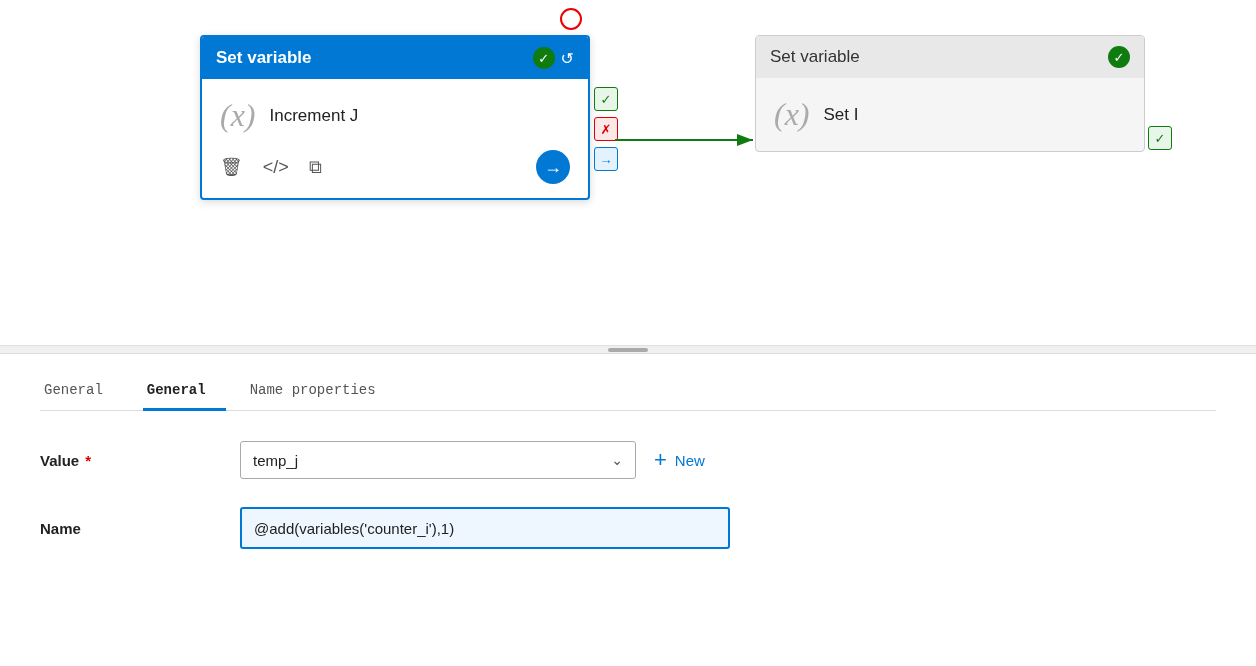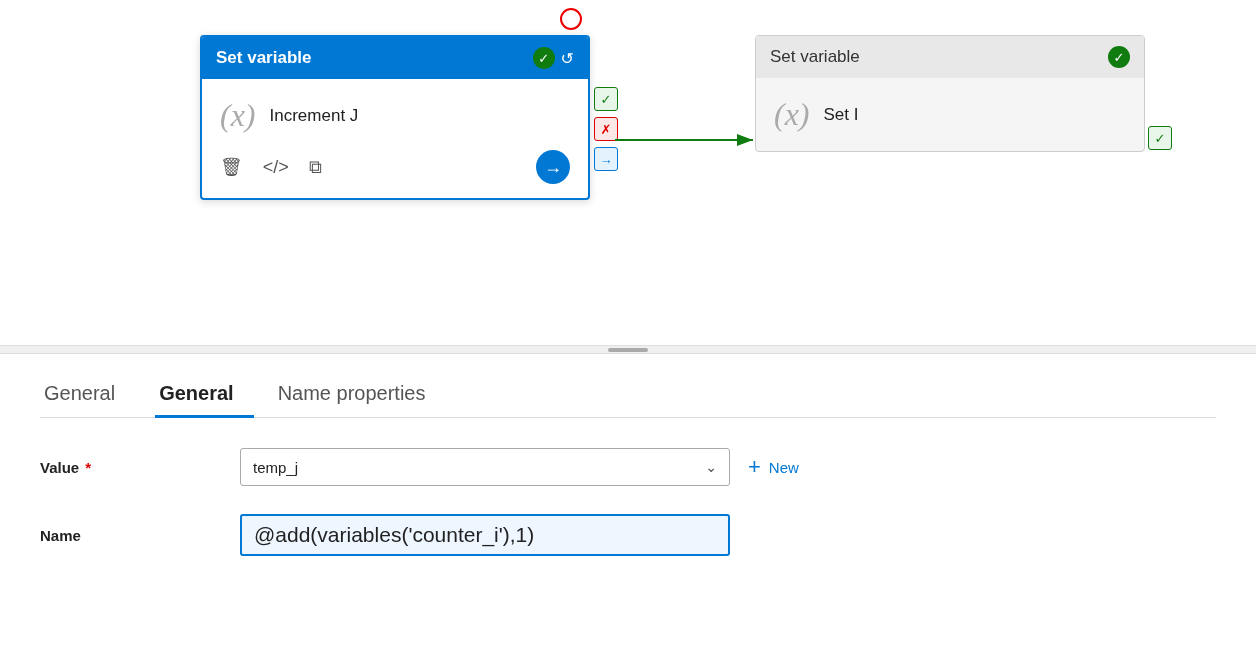--- a/index.html
+++ b/index.html
@@ -264,25 +264,26 @@
     .tabs-row {
       display: flex;
       align-items: flex-end;
       border-bottom: 1px solid #ddd;
       padding-top: 18px;
       gap: 0;
     }
 
     .tab-item {
       padding: 10px 20px 12px 4px;
-      font-size: 20px;
+      font-size: 14px;
       color: #555;
       cursor: pointer;
       position: relative;
       margin-right: 20px;
+      font-family: Liberation Mono, monospace;
     }
 
     .tab-item.active {
       font-weight: 700;
       color: #222;
     }
 
     .tab-item.active::after {
       content: '';
       position: absolute;
@@ -375,21 +376,21 @@
     }
 
     
     .dropdown-wrapper {
       display: flex;
       align-items: center;
       gap: 18px;
     }
 
     .dropdown {
-      width: 490px;
+      width: 396px;
       height: 38px;
       border: 1px solid #aaa;
       border-radius: 3px;
       padding: 0 12px;
       font-size: 15px;
       color: #222;
       background: #fff;
       display: flex;
       align-items: center;
       justify-content: space-between;
@@ -418,21 +419,21 @@
       line-height: 1;
     }
 
     
     .value-input {
       width: 490px;
       height: 42px;
       border: 2px solid #0078d4;
       border-radius: 3px;
       padding: 0 12px;
-      font-size: 21px;
+      font-size: 15px;
       color: #222;
       background: #eef6ff;
       outline: none;
     }
   </style>
 </head>
 <body>
 
 <div class="canvas-area">
 

